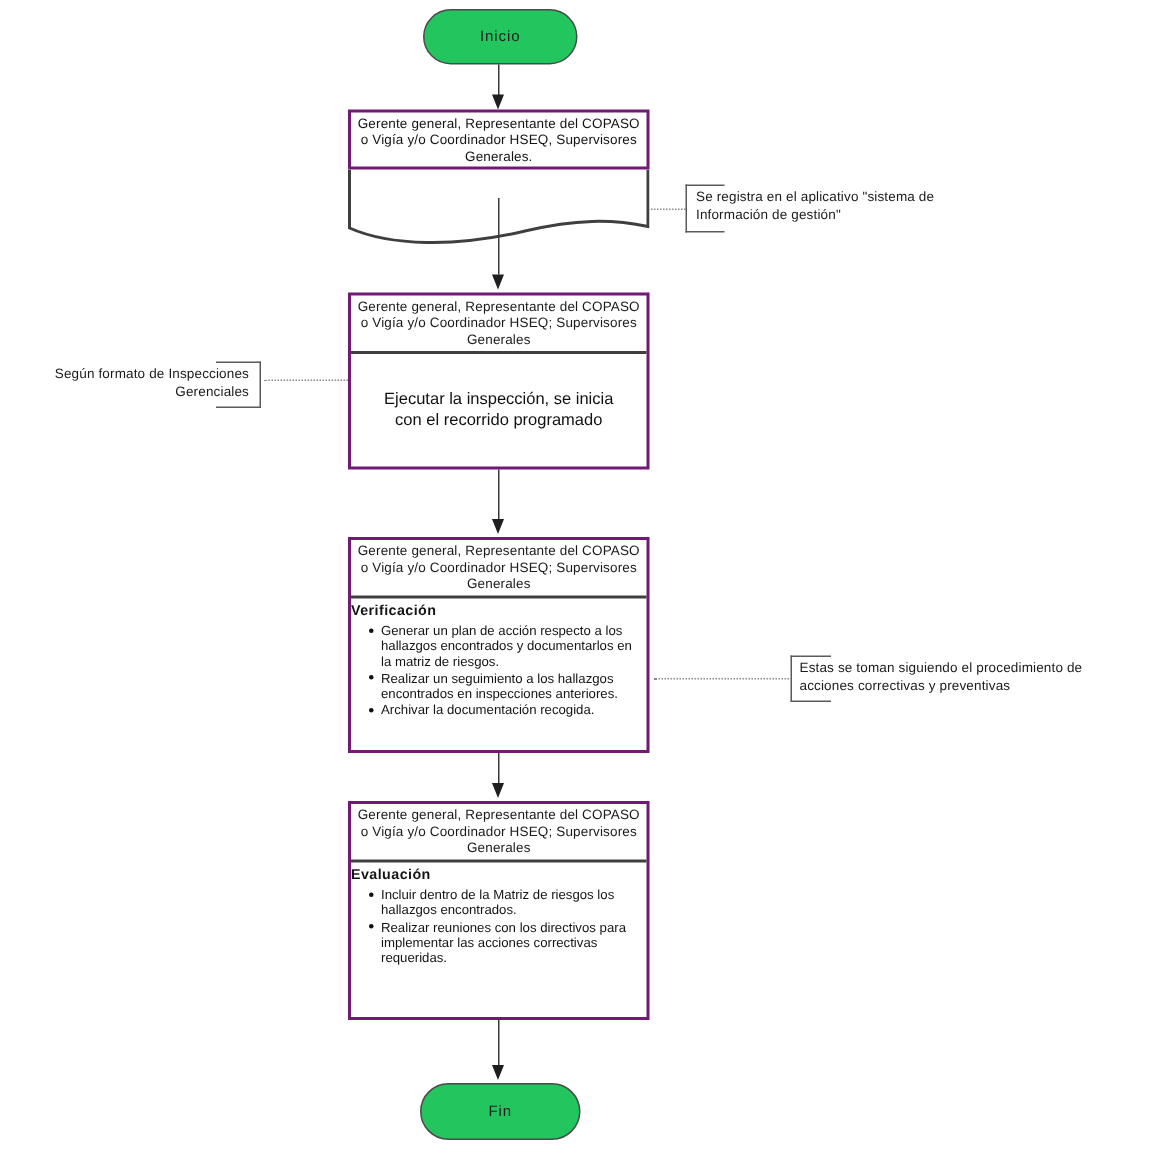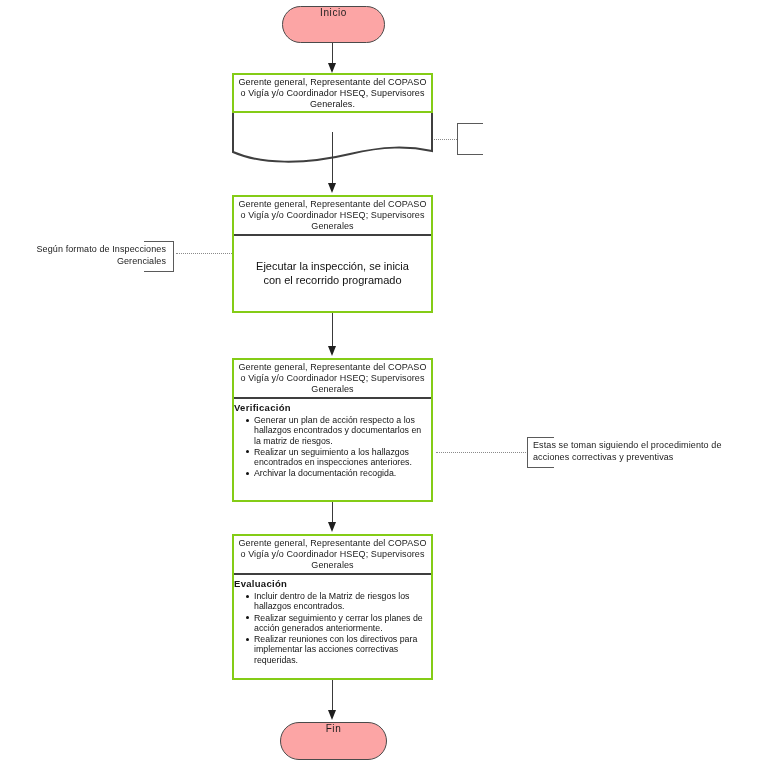--- a/index.html
+++ b/index.html
@@ -2,26 +2,26 @@
 <html><head>
 <meta charset="utf-8">
 <style>
   html,body{margin:0;padding:0;background:#fff;}
   .canvas{
     position:relative;width:768px;height:772px;background:#ffffff;overflow:hidden;
     font-family:"Liberation Sans", sans-serif;color:#141414;
   }
   
   .terminal{
-    position:absolute;border:1px solid #4a4a4a;border-radius:19px;background:#fca5a5;
-    display:flex;justify-content:center;
+    position:absolute;border:1px solid #4a4a4a;border-radius:19px;background:#22c55e;
+    display:flex;align-items:center;justify-content:center;
     font-size:10px;letter-spacing:.6px;color:#1d1d1d;
   }
   
-  .pbox{position:absolute;left:232px;width:197px;border:2px solid #84cc16;background:#fff;}
+  .pbox{position:absolute;left:232px;width:197px;border:2px solid #701a75;background:#fff;}
   .pbox-header{
     border-bottom:2px solid #3f3f3f;font-size:9px;line-height:11px;text-align:center;
     padding:2px 1px;letter-spacing:.1px;color:#1b1b1b;
   }
   .hdr-only{font-size:9px;line-height:11px;text-align:center;padding:2px 1px;letter-spacing:.1px;}
   .pbox-body-big{
     display:flex;align-items:center;justify-content:center;text-align:center;
     font-size:11px;line-height:13.5px;padding:0 16px;color:#111;
   }
   .sec-title{font-weight:bold;font-size:9.5px;letter-spacing:.3px;text-align:left;margin:3px 0 2px 0;}
@@ -63,20 +63,21 @@
   </div>
   <svg class="doc-svg" width="201" height="56" viewBox="0 0 201 56">
     <path d="M1 0 L1 39 C 28 51, 72 52, 118 41 C 152 33, 176 33, 200 38 L200 0" fill="none" stroke="#3f3f3f" stroke-width="2"></path>
   </svg>
 
   <div class="vline" style="left:332px;top:132px;height:51px;"></div>
   <div class="ahead" style="left:328px;top:183px;"></div>
 
   <div class="dotted" style="left:434px;top:139px;width:23px;"></div>
   <div class="bracket-l" style="left:457px;top:123px;width:25px;height:30px;"></div>
+  <div class="ann-text" style="left:464px;top:126px;width:200px;">Se registra en el aplicativo "sistema de Información de gestión"</div>
 
   <div class="pbox" style="top:195px;height:114px;display:flex;flex-direction:column;">
     <div class="pbox-header">Gerente general, Representante del COPASO o Vigía y/o Coordinador HSEQ; Supervisores Generales</div>
     <div class="pbox-body-big" style="flex:1;">Ejecutar la inspección, se inicia con el recorrido programado</div>
   </div>
 
   <div class="ann-text" style="left:16px;top:244px;width:150px;text-align:right;">Según formato de Inspecciones Gerenciales</div>
   <div class="bracket-r" style="left:144px;top:241px;width:29px;height:29px;"></div>
   <div class="dotted" style="left:176px;top:253px;width:56px;"></div>
 
@@ -98,21 +99,20 @@
   <div class="ann-text" style="left:533px;top:440px;width:224px;">Estas se toman siguiendo el procedimiento de acciones correctivas y preventivas</div>
 
   <div class="vline" style="left:332px;top:502px;height:20px;"></div>
   <div class="ahead" style="left:328px;top:522px;"></div>
 
   <div class="pbox" style="top:534px;height:142px;">
     <div class="pbox-header">Gerente general, Representante del COPASO o Vigía y/o Coordinador HSEQ; Supervisores Generales</div>
     <div class="sec-title">Evaluación</div>
     <ul class="blist">
       <li>Incluir dentro de la Matriz de riesgos los hallazgos encontrados.</li>
-      <li>Realizar seguimiento y cerrar los planes de acción generados anteriormente.</li>
       <li>Realizar reuniones con los directivos para implementar las acciones correctivas requeridas.</li>
     </ul>
   </div>
 
   <div class="vline" style="left:332px;top:680px;height:30px;"></div>
   <div class="ahead" style="left:328px;top:710px;"></div>
 
   <div class="terminal" style="left:280px;top:722px;width:105px;height:36px;">
     <span>Fin</span>
   </div>

